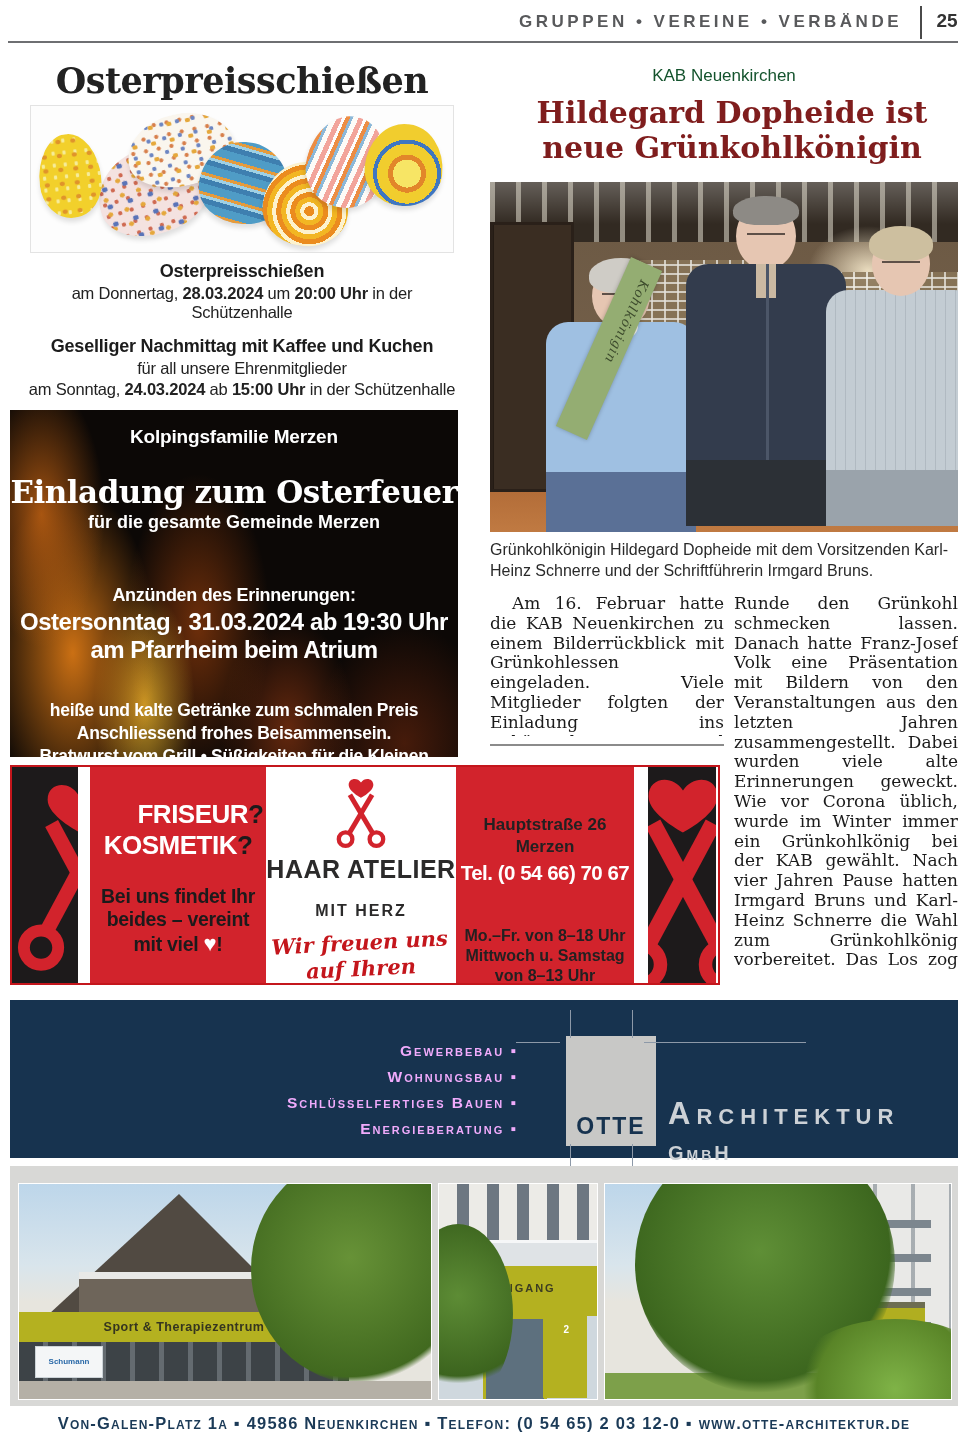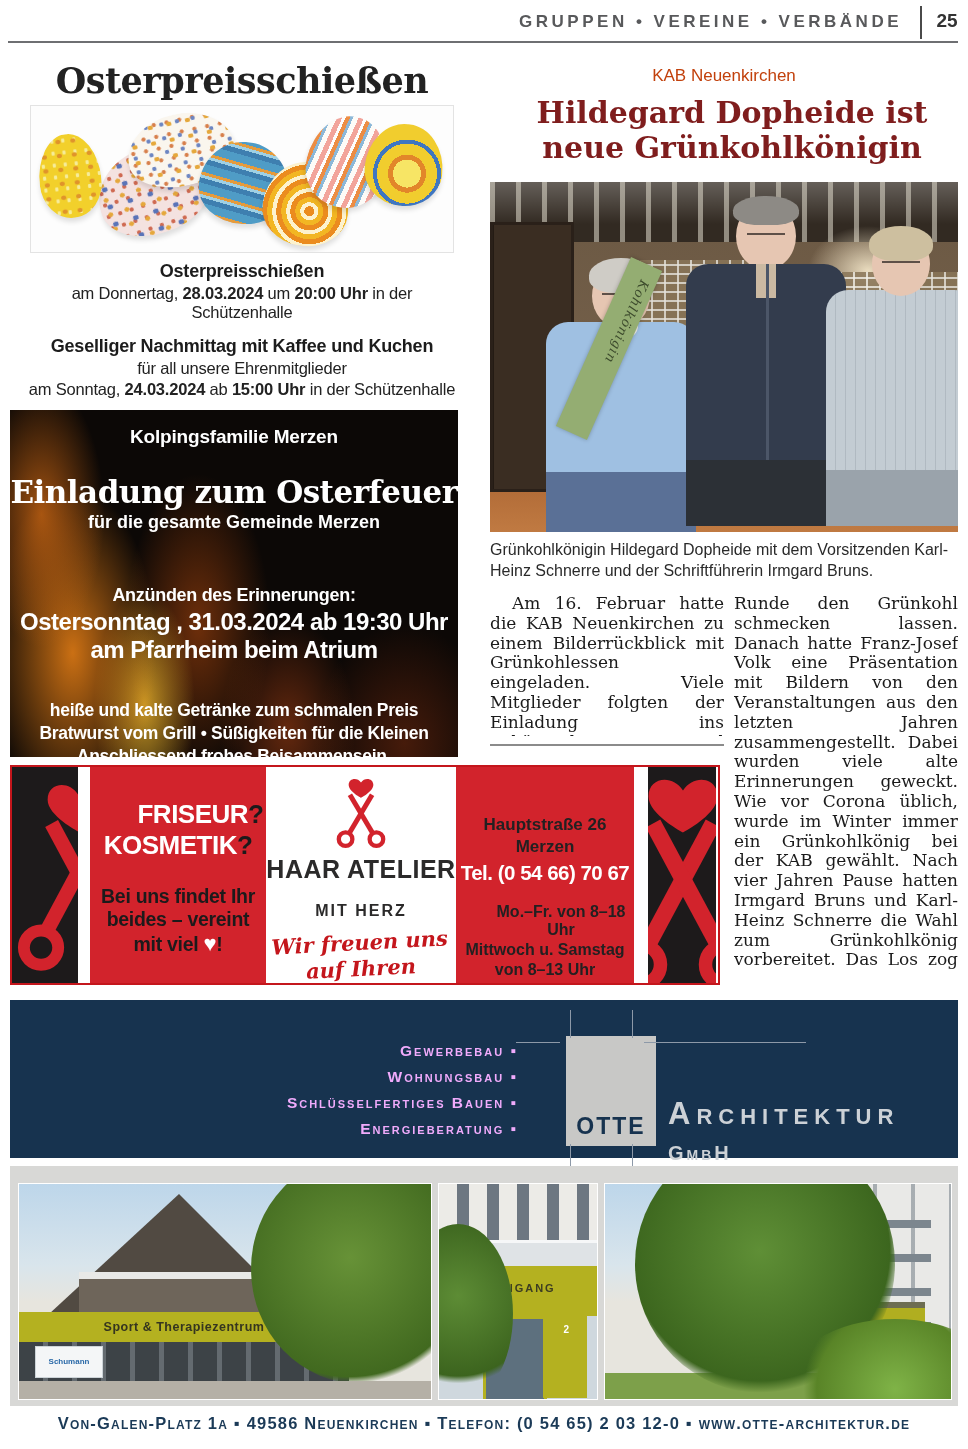--- a/index.html
+++ b/index.html
@@ -90,27 +90,27 @@
   .fz-white svg{width:62px;height:74px;margin-top:8px;}
   .brand{font-size:25px;font-weight:700;color:#2b2a2a;letter-spacing:0.5px;margin-top:2px;}
   .brand-sub{font-size:16px;font-weight:700;color:#2b2a2a;letter-spacing:2px;margin-top:18px;}
   .script{font-family:"DejaVu Serif",serif;font-style:italic;font-weight:700;color:#c4161c;
           font-size:21px;transform:rotate(-3deg);margin-top:10px;line-height:1.25;}
   .fz-red2{left:444px;width:178px;background:#d2232c;text-align:center;}
   .addr{color:#232021;font-weight:700;font-size:17px;margin-top:2px;}
   .addr.first{margin-top:48px;}
   .phone{color:#fff;font-weight:700;font-size:20.5px;letter-spacing:-0.5px;margin-top:4px;}
   .hours{color:#232021;font-weight:700;font-size:16px;margin-top:2px;}
-  .hours.first{margin-top:18px;padding-left:32px;}
+  .hours.first{margin-top:42px;}
   .fz-stripe{left:622px;width:14px;background:#fff;}
   .fz-black-r{left:636px;width:68px;background:#1d1a1b;overflow:hidden;}
   .fz-black-r svg{position:absolute;left:-40px;top:0;width:150px;height:230px;transform:scaleX(-1);}
 
   
-  .kab-kicker{position:absolute;left:490px;top:66px;width:468px;text-align:center;font-size:17px;color:#c2410c;}
+  .kab-kicker{position:absolute;left:490px;top:66px;width:468px;text-align:center;font-size:17px;color:#14532d;}
   .headline2{position:absolute;left:490px;top:88px;width:468px;margin:8px;text-align:center;
              font-family:"DejaVu Serif",serif;font-weight:600;font-size:30px;line-height:1.16;color:#7f1d1d;}
   .kab-photo{position:absolute;left:490px;top:182px;width:468px;height:350px;overflow:hidden;
              background:linear-gradient(180deg,#6a5843 0%,#75604a 60%,#7c5f41 86%,#b06a36 86%,#c07a42 100%);}
   .ph-shelf{position:absolute;left:0;top:0;right:0;height:60px;background:#322a22;
             background-image:repeating-linear-gradient(90deg,rgba(225,220,205,.55) 0 5px,transparent 5px 26px),
                              linear-gradient(180deg,rgba(255,255,255,.25),transparent 70%);}
   .ph-door{position:absolute;left:0;top:40px;width:84px;bottom:40px;background:#3a2d22;
            box-shadow:inset 0 0 0 3px #2a2019, inset 22px 0 0 -18px #241b14;}
   .ph-light{position:absolute;right:30px;top:44px;width:120px;height:90px;border-radius:50%;
@@ -255,22 +255,22 @@
   </section>
 
   <section class="feuer">
     <div class="f-org">Kolpingsfamilie Merzen</div>
     <h2 class="f-head">Einladung zum Osterfeuer</h2>
     <div class="f-sub">für die gesamte Gemeinde Merzen</div>
     <div class="f-label">Anzünden des Erinnerungen:</div>
     <div class="f-date">Ostersonntag , 31.03.2024 ab 19:30 Uhr</div>
     <div class="f-place">am Pfarrheim beim Atrium</div>
     <div class="f-info first">heiße und kalte Getränke zum schmalen Preis</div>
+    <div class="f-info">Anschliessend frohes Beisammensein.</div>
     <div class="f-info">Bratwurst vom Grill • Süßigkeiten für die Kleinen</div>
-    <div class="f-info">Anschliessend frohes Beisammensein.</div>
   </section>
 
   <section class="fri">
     <div class="fz fz-black-l">
       <svg viewBox="0 0 100 150">
         <path d="M50 14 C43 3 27 5 27 18 C27 30 50 42 50 42 C50 42 73 30 73 18 C73 5 57 3 50 14Z" fill="#d2232c"></path>
         <line x1="30" y1="36" x2="74" y2="118" stroke="#d2232c" stroke-width="11"></line>
         <line x1="70" y1="36" x2="26" y2="118" stroke="#d2232c" stroke-width="11"></line>
         <circle cx="22" cy="130" r="13" fill="none" stroke="#d2232c" stroke-width="9"></circle>
         <circle cx="78" cy="130" r="13" fill="none" stroke="#d2232c" stroke-width="9"></circle>

